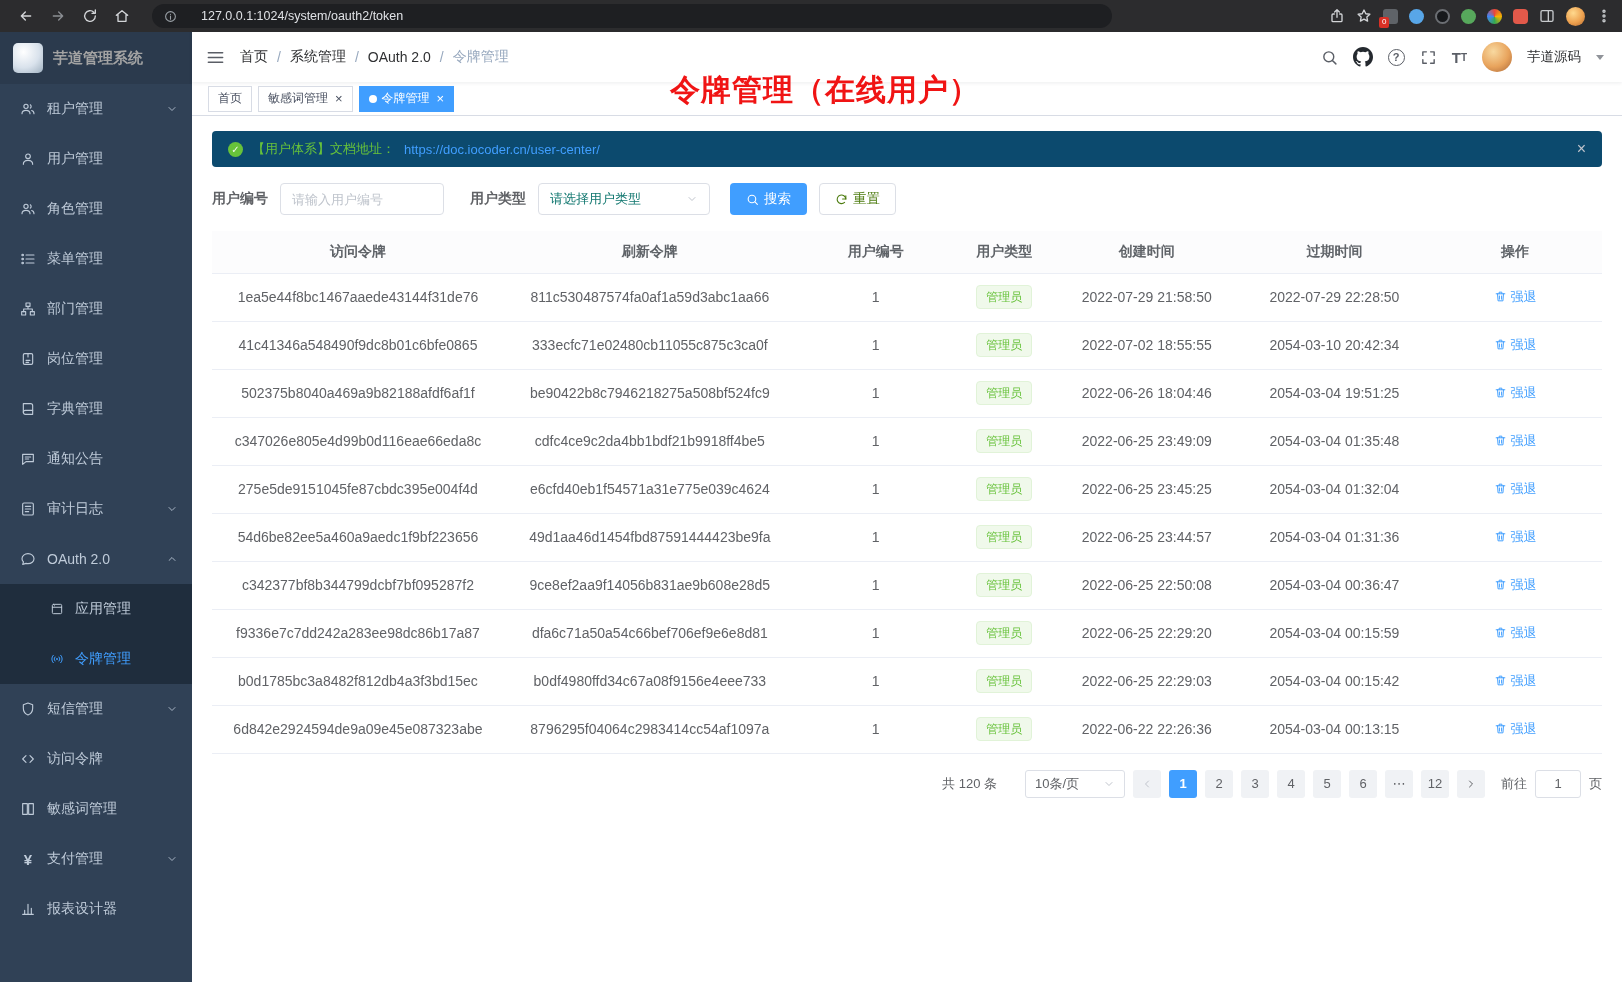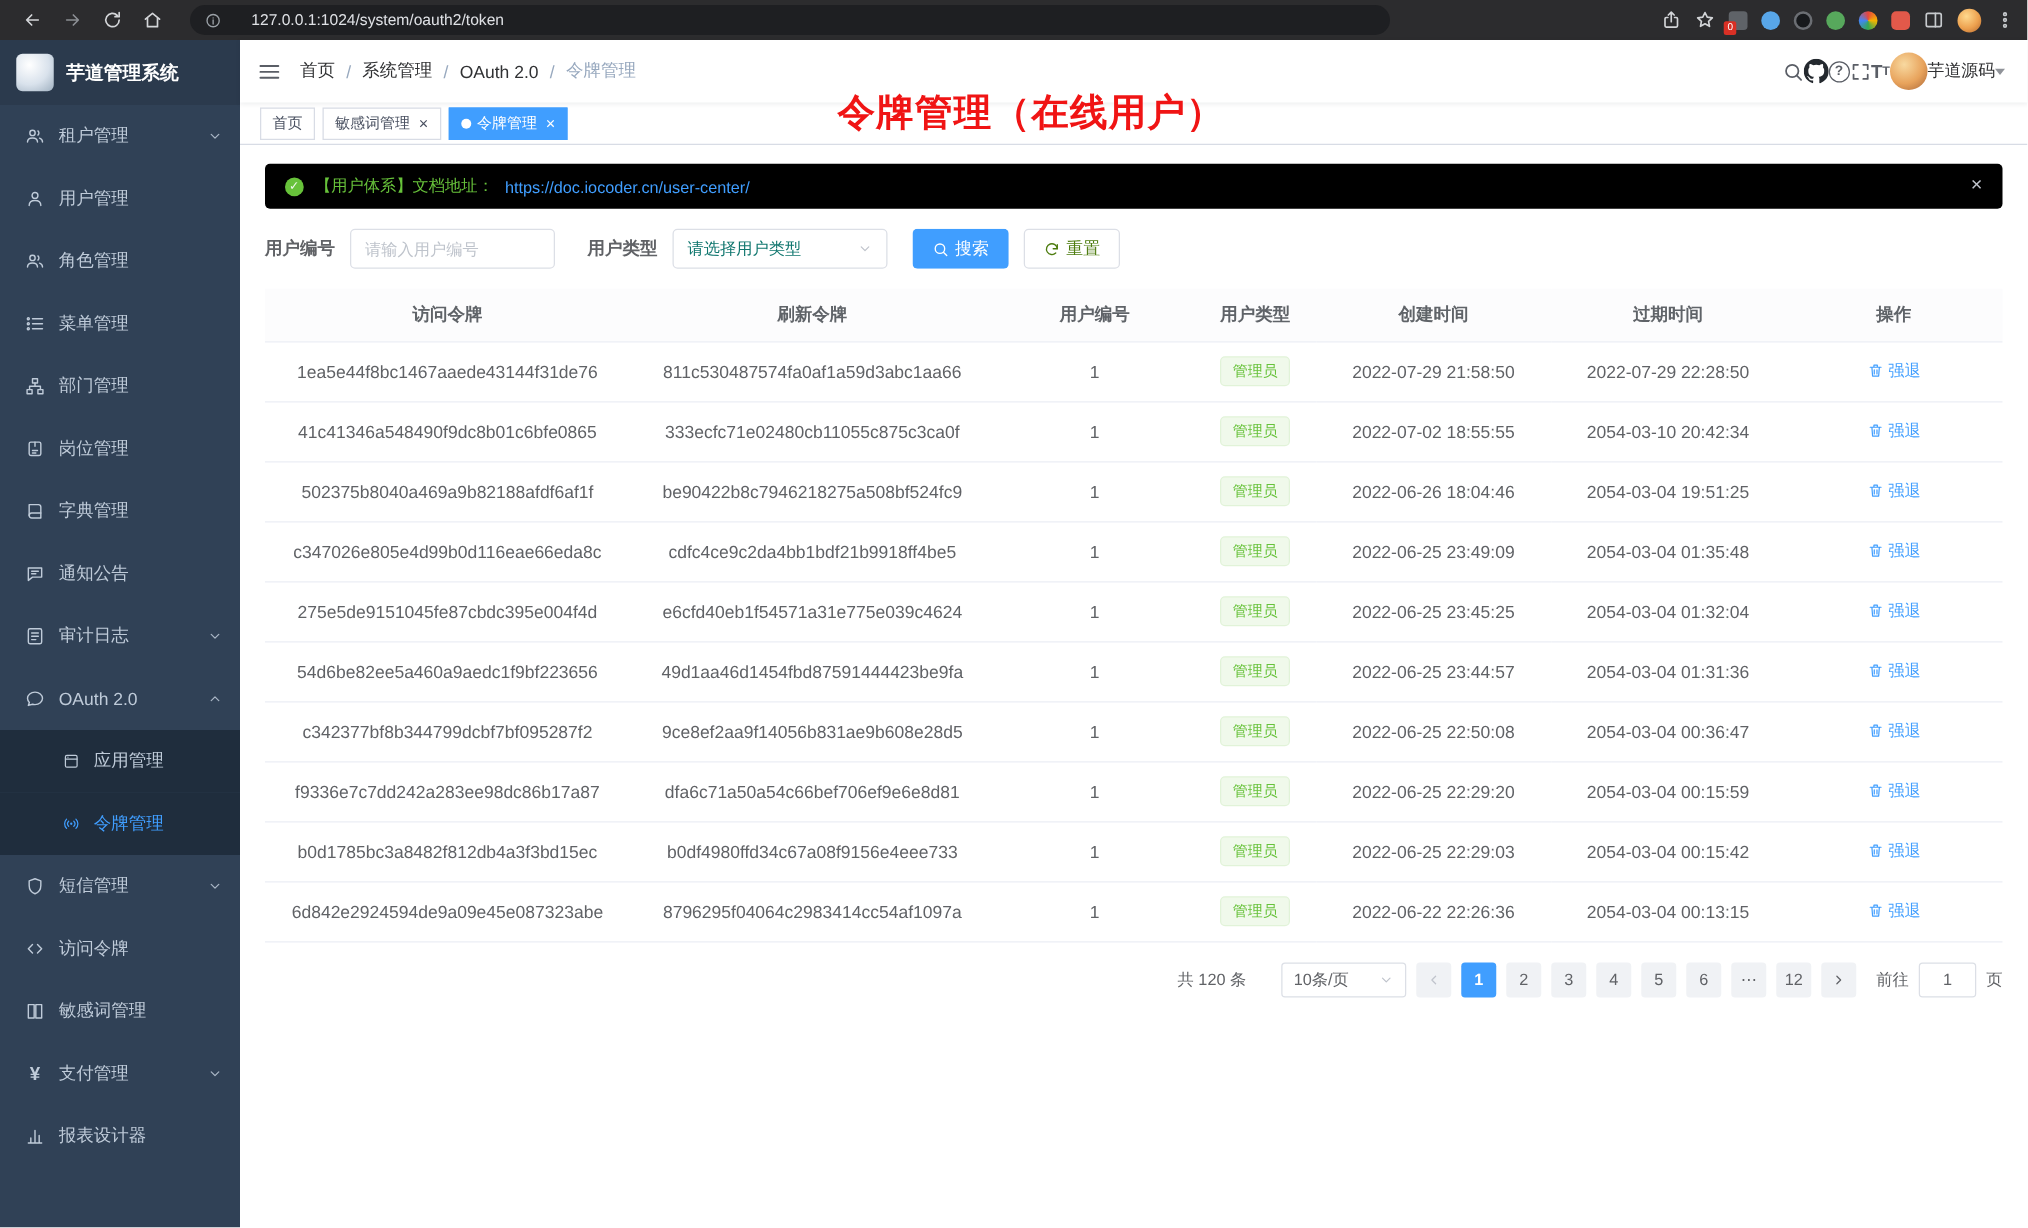--- a/index.html
+++ b/index.html
@@ -27,42 +27,42 @@
   .avatar-sm { width:19px; height:19px; border-radius:50%; background:radial-gradient(circle at 38% 32%, #ffd98e, #eda14f 55%, #b3682f); }
   .sidepanel svg, .dots svg { width:16px; height:16px; stroke:#c7cacd; fill:none; stroke-width:2; stroke-linecap:round; }
 
   
   .app { display:flex; height:950px; }
 
   
   .sidebar { width:192px; background:#304156; flex-shrink:0; display:flex; flex-direction:column; }
   .logo { height:52px; display:flex; align-items:center; gap:10px; padding:0 13px; background:#2b3a4d; }
   .logo-img { width:30px; height:30px; border-radius:5px; background:radial-gradient(circle at 35% 30%, #ffffff, #d9e2ec 55%, #9fb0c0); flex-shrink:0; }
-  .logo-title { color:#ffffff; font-size:15px; font-weight:700; white-space:nowrap; }
+  .logo-title { color:#a3a3a3; font-size:15px; font-weight:700; white-space:nowrap; }
   .menu { flex:1; }
   .mitem { height:50px; display:flex; align-items:center; gap:11px; padding:0 14px 0 20px; color:#bfcbd9; font-size:14px; cursor:pointer; white-space:nowrap; }
   .mitem .mi { width:16px; height:16px; stroke:currentColor; fill:none; stroke-width:1.7; stroke-linecap:round; stroke-linejoin:round; flex-shrink:0; }
   .mlabel { flex:1; overflow:hidden; }
   .chev { width:12px; height:12px; stroke:currentColor; fill:none; stroke-width:2; stroke-linecap:round; stroke-linejoin:round; opacity:.85; }
   .chev.up { transform:rotate(180deg); }
   .mitem.sub { background:#1f2d3d; padding-left:50px; }
   .mitem.sub .mi { width:14px; height:14px; }
   .mitem.active { color:#409eff; }
   .ic-yen { width:16px; text-align:center; font-size:15px; font-weight:700; }
   .ic-yen::before { content:"¥"; }
 
   
   .main { flex:1; display:flex; flex-direction:column; min-width:0; background:#fff; }
   .navbar { height:50px; display:flex; align-items:center; justify-content:space-between; padding:0 18px 0 14px; box-shadow:0 1px 4px rgba(0,21,41,.08); position:relative; z-index:3; background:#fff; }
   .nav-left { display:flex; align-items:center; gap:15px; }
   .hamburger svg { width:19px; height:19px; stroke:#5a5e66; fill:none; stroke-width:2; stroke-linecap:round; }
   .breadcrumb { display:flex; align-items:center; gap:9px; font-size:14px; color:#303133; }
   .crumb.last { color:#97a8be; }
   .sep { color:#97a8be; }
-  .nav-right { display:flex; align-items:center; }
+  .nav-right { display:flex; align-items:center; gap:15px; }
   .nicon { display:inline-flex; align-items:center; justify-content:center; color:#5a5e66; cursor:pointer; }
   .nicon svg { width:17px; height:17px; stroke:#5a5e66; fill:none; stroke-width:2; stroke-linecap:round; stroke-linejoin:round; }
   .nicon.github svg { width:20px; height:20px; fill:#24292f; stroke:none; }
   .ic-help { width:17px; height:17px; border:1.6px solid #5a5e66; border-radius:50%; font-size:11px; font-weight:700; }
   .ic-help::before { content:"?"; }
   .ic-fontsize { font-weight:700; }
   .ic-fontsize::before { content:"T"; font-size:15px; }
   .ic-fontsize::after { content:"T"; font-size:10px; }
   .avatar { width:30px; height:30px; border-radius:50%; background:radial-gradient(circle at 38% 32%, #f8d9a0, #e8a35c 55%, #a96536); cursor:pointer; }
   .uname { font-size:13.5px; color:#303133; cursor:pointer; }
@@ -71,21 +71,21 @@
   
   .tabsbar { height:34px; display:flex; align-items:center; gap:6px; padding:0 16px; border-bottom:1px solid #d8dce5; background:#fff; position:relative; z-index:2; }
   .tab { display:inline-flex; align-items:center; gap:5px; height:26px; padding:0 9px; border:1px solid #d8dce5; font-size:12px; color:#495060; background:#fff; cursor:pointer; white-space:nowrap; }
   .tab.active { background:#409eff; border-color:#409eff; color:#fff; }
   .tdot { width:8px; height:8px; border-radius:50%; background:#fff; }
   .tclose { font-size:13px; line-height:1; margin-left:2px; }
   .tclose::before { content:"×"; }
 
   
   .content { flex:1; padding:15px 20px 0; position:relative; background:#fff; }
-  .alert { height:36px; background:#000000; border-radius:4px; display:flex; align-items:center; gap:9px; padding:0 16px; font-size:13px; color:#67c23a; margin-bottom:16px; }
+  .alert { height:36px; background:#0c4a6e; border-radius:4px; display:flex; align-items:center; gap:9px; padding:0 16px; font-size:13px; color:#67c23a; margin-bottom:16px; }
   .ic-check { width:15px; height:15px; border-radius:50%; background:#67c23a; color:#f0f9eb; display:inline-flex; align-items:center; justify-content:center; font-size:10px; flex-shrink:0; }
   .ic-check::before { content:"✓"; }
   .alert-link { color:#409eff; cursor:pointer; text-decoration:none; }
   .alert-close { margin-left:auto; color:#c0c4cc; font-size:16px; cursor:pointer; line-height:1; }
   .alert-close::before { content:"×"; }
 
   .filters { display:flex; align-items:center; gap:12px; margin-bottom:16px; }
   .flabel { font-size:14px; font-weight:700; color:#606266; }
   .flabel.gap { margin-left:14px; }
   .finput input { width:164px; height:32px; border:1px solid #dcdfe6; border-radius:4px; padding:0 11px; font-size:13px; color:#606266; outline:none; }

